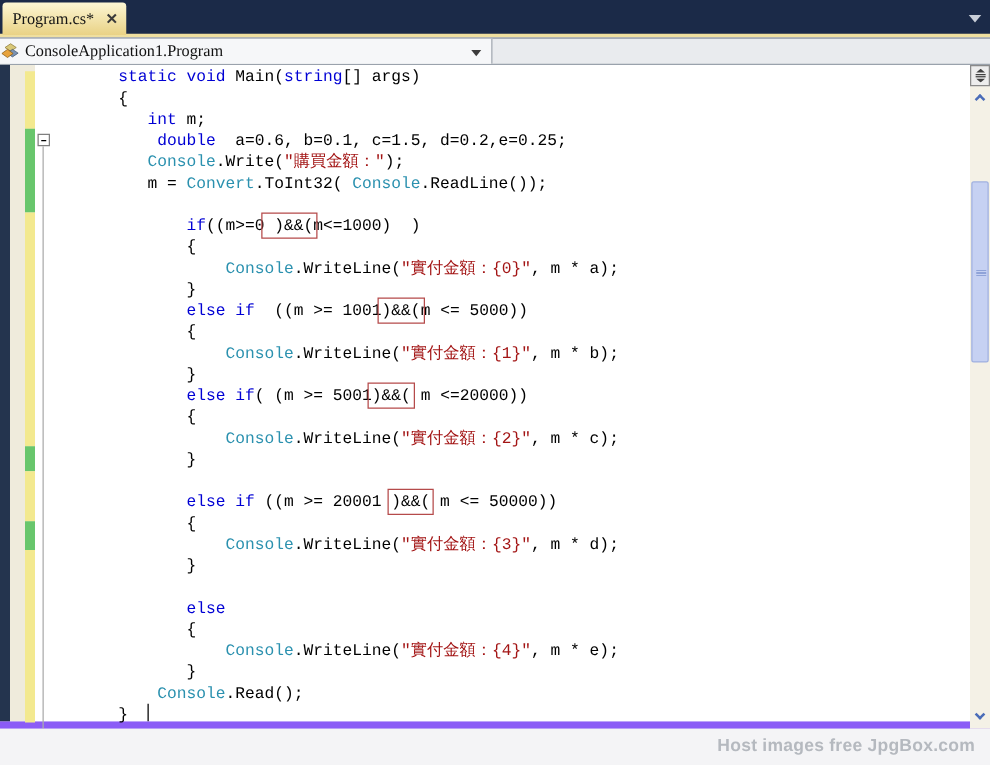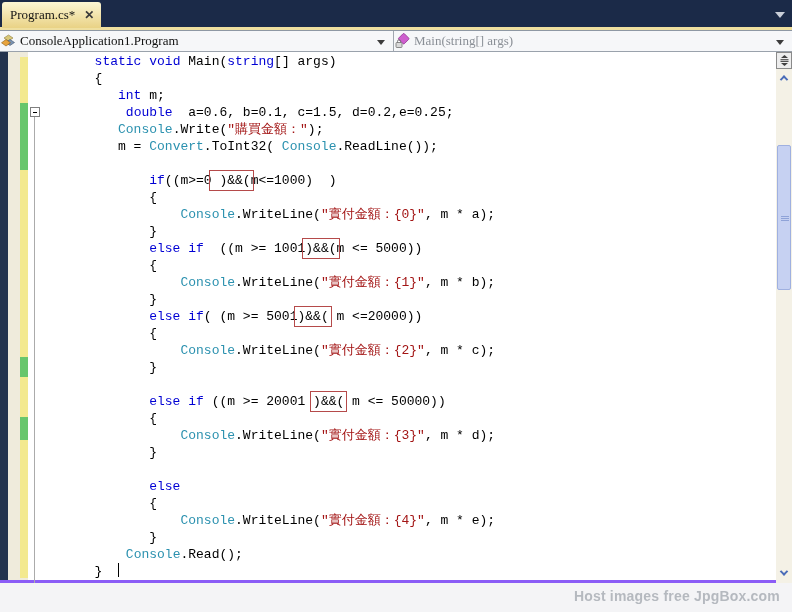--- a/index.html
+++ b/index.html
@@ -28,21 +28,21 @@
            font-family:"Liberation Serif", serif; font-size:13px; color:#111; }
   .combo.left { width:394px; border-right:1px solid #A0A6AE; }
   .combo.right { flex:1; color:#8a8f96; }
   .combo-arrow { position:absolute; right:8px; top:9px; width:0; height:0;
            border-left:4px solid transparent; border-right:4px solid transparent;
            border-top:5px solid #3c3c3c; }
   .combo-icon { width:16px; height:16px; margin-right:4px; flex:none; }
 
   
   .editor { position:absolute; left:0; top:52px; width:792px; height:531px; background:#fff;
-            border-bottom:3px solid #8b5cf6; }
+            border-bottom:6px solid #8b5cf6; }
   .edge-strip { position:absolute; left:0; top:0; width:8px; height:100%; background:#24344E; }
   .gutter { position:absolute; left:8px; top:0; width:20px; height:100%; background:#EFEBDC; }
   .changebar { position:absolute; left:20px; top:0; width:8px; height:100%; }
   .chseg { position:absolute; left:0; width:8px; }
   .chseg.yellow { background:var(--cy,#F3E98F); }
   .chseg.green  { background:var(--cg,#68C66C); }
 
   .code-surface { position:absolute; left:28px; top:0; right:16px; height:100%; background:#fff; }
   .fold-box { position:absolute; left:30px; top:55px; width:10px; height:10px;
               border:1px solid #7f7f7f; background:#fff; z-index:2; }
@@ -97,29 +97,20 @@
   <div class="navbar">
     <div class="combo left">
       <svg class="combo-icon" viewBox="0 0 16 16">
         <path d="M8.5 2 L13 5 L8.5 8 L4 5 Z" fill="#D9C878" stroke="#8d7b3a" stroke-width="0.6"></path>
         <path d="M10 6.5 L14.5 9.5 L10 12.5 L5.5 9.5 Z" fill="#7A93B4" stroke="#44566e" stroke-width="0.6"></path>
         <path d="M6 6.5 L10.5 9.8 L6 13 L1.5 9.8 Z" fill="#E8A33D" stroke="#8a5c14" stroke-width="0.6"></path>
       </svg>
       <span>ConsoleApplication1.Program</span>
       <div class="combo-arrow"></div>
     </div>
-    <div class="combo right">
-      <svg class="combo-icon" viewBox="0 0 16 16">
-        <rect x="5.7" y="1.7" width="8" height="8" rx="1" transform="rotate(45 9.7 5.7)" fill="#CE5FCE" stroke="#8c2f8c" stroke-width="0.7"></rect>
-        <rect x="2" y="9.5" width="6" height="5" rx="0.8" fill="#D9D9D9" stroke="#707070" stroke-width="0.8"></rect>
-        <path d="M3.5 9.5 V8.3 a1.5 1.5 0 0 1 3 0 V9.5" fill="none" stroke="#707070" stroke-width="0.9"></path>
-      </svg>
-      <span>Main(string[] args)</span>
-      <div class="combo-arrow"></div>
-    </div>
   </div>
 
   <div class="editor">
     <div class="edge-strip"></div>
     <div class="gutter"></div>
     <div class="changebar">
         <div class="chseg yellow" style="top: 5px; height: 46px;"></div>
         <div class="chseg green" style="top: 51px; height: 67px;"></div>
         <div class="chseg yellow" style="top: 118px; height: 187px;"></div>
         <div class="chseg green" style="top: 305px; height: 20px;"></div>

